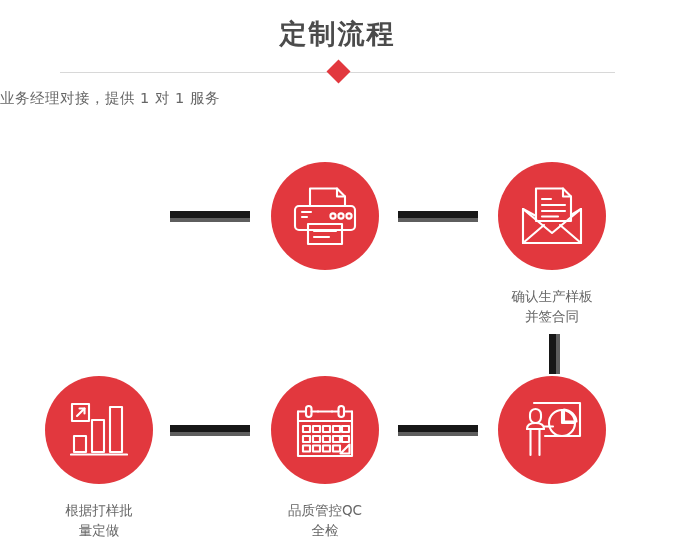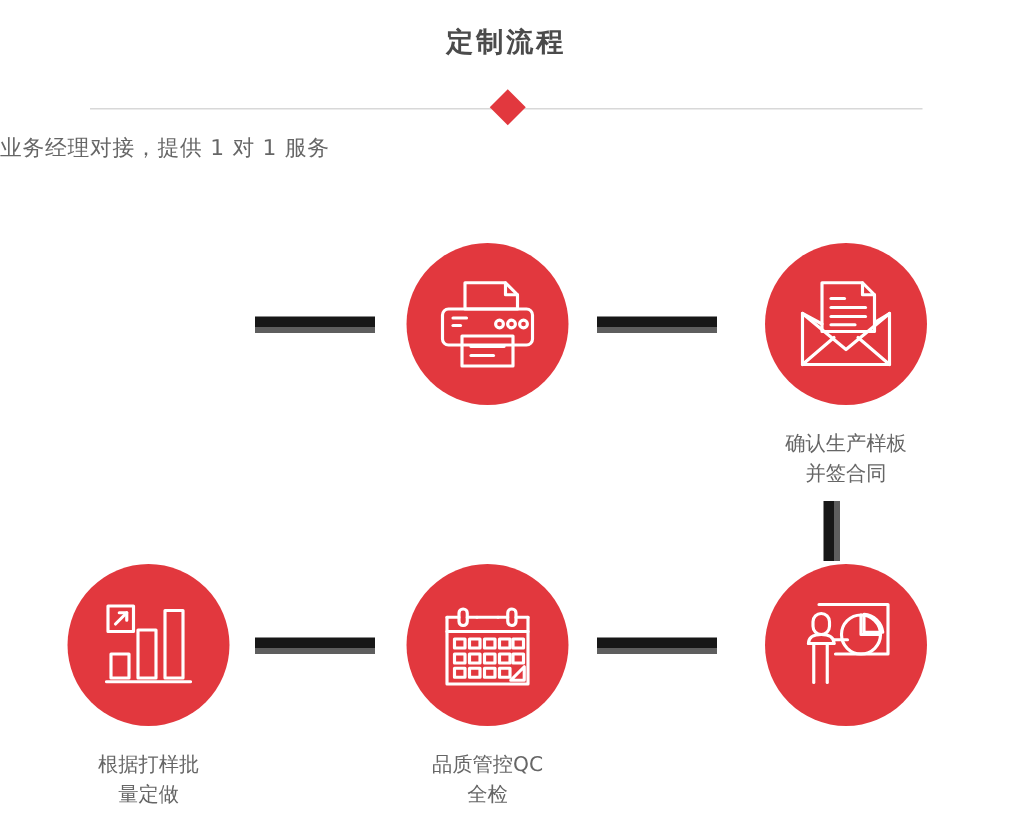--- a/index.html
+++ b/index.html
@@ -22,21 +22,21 @@
     top: 0;
     width: 675px;
     height: 130px;
   }
   .page-title {
     position: absolute;
     left: 0;
     top: 16px;
     width: 675px;
     text-align: center;
-    font-size: 18px;
+    font-size: 27px;
     font-weight: bold;
     color: #4b4b4b;
     letter-spacing: 2px;
   }
   .divider-wrap {
     position: absolute;
     left: 0;
     top: 62px;
     width: 675px;
     height: 26px;
@@ -79,21 +79,21 @@
   }
   .step {
     position: absolute;
     width: 160px;
     text-align: center;
   }
   .step-r1 { top: 32px; }
   .step-r2 { top: 246px; }
   .step-c1 { left: 19px; }
   .step-c2 { left: 245px; }
-  .step-c3 { left: 484px; }
+  .step-c3 { left: 472px; }
 
   .circle {
     width: 108px;
     height: 108px;
     border-radius: 50%;
     background: #e2383e;
     margin: 0 auto;
     display: flex;
     align-items: center;
     justify-content: center;

